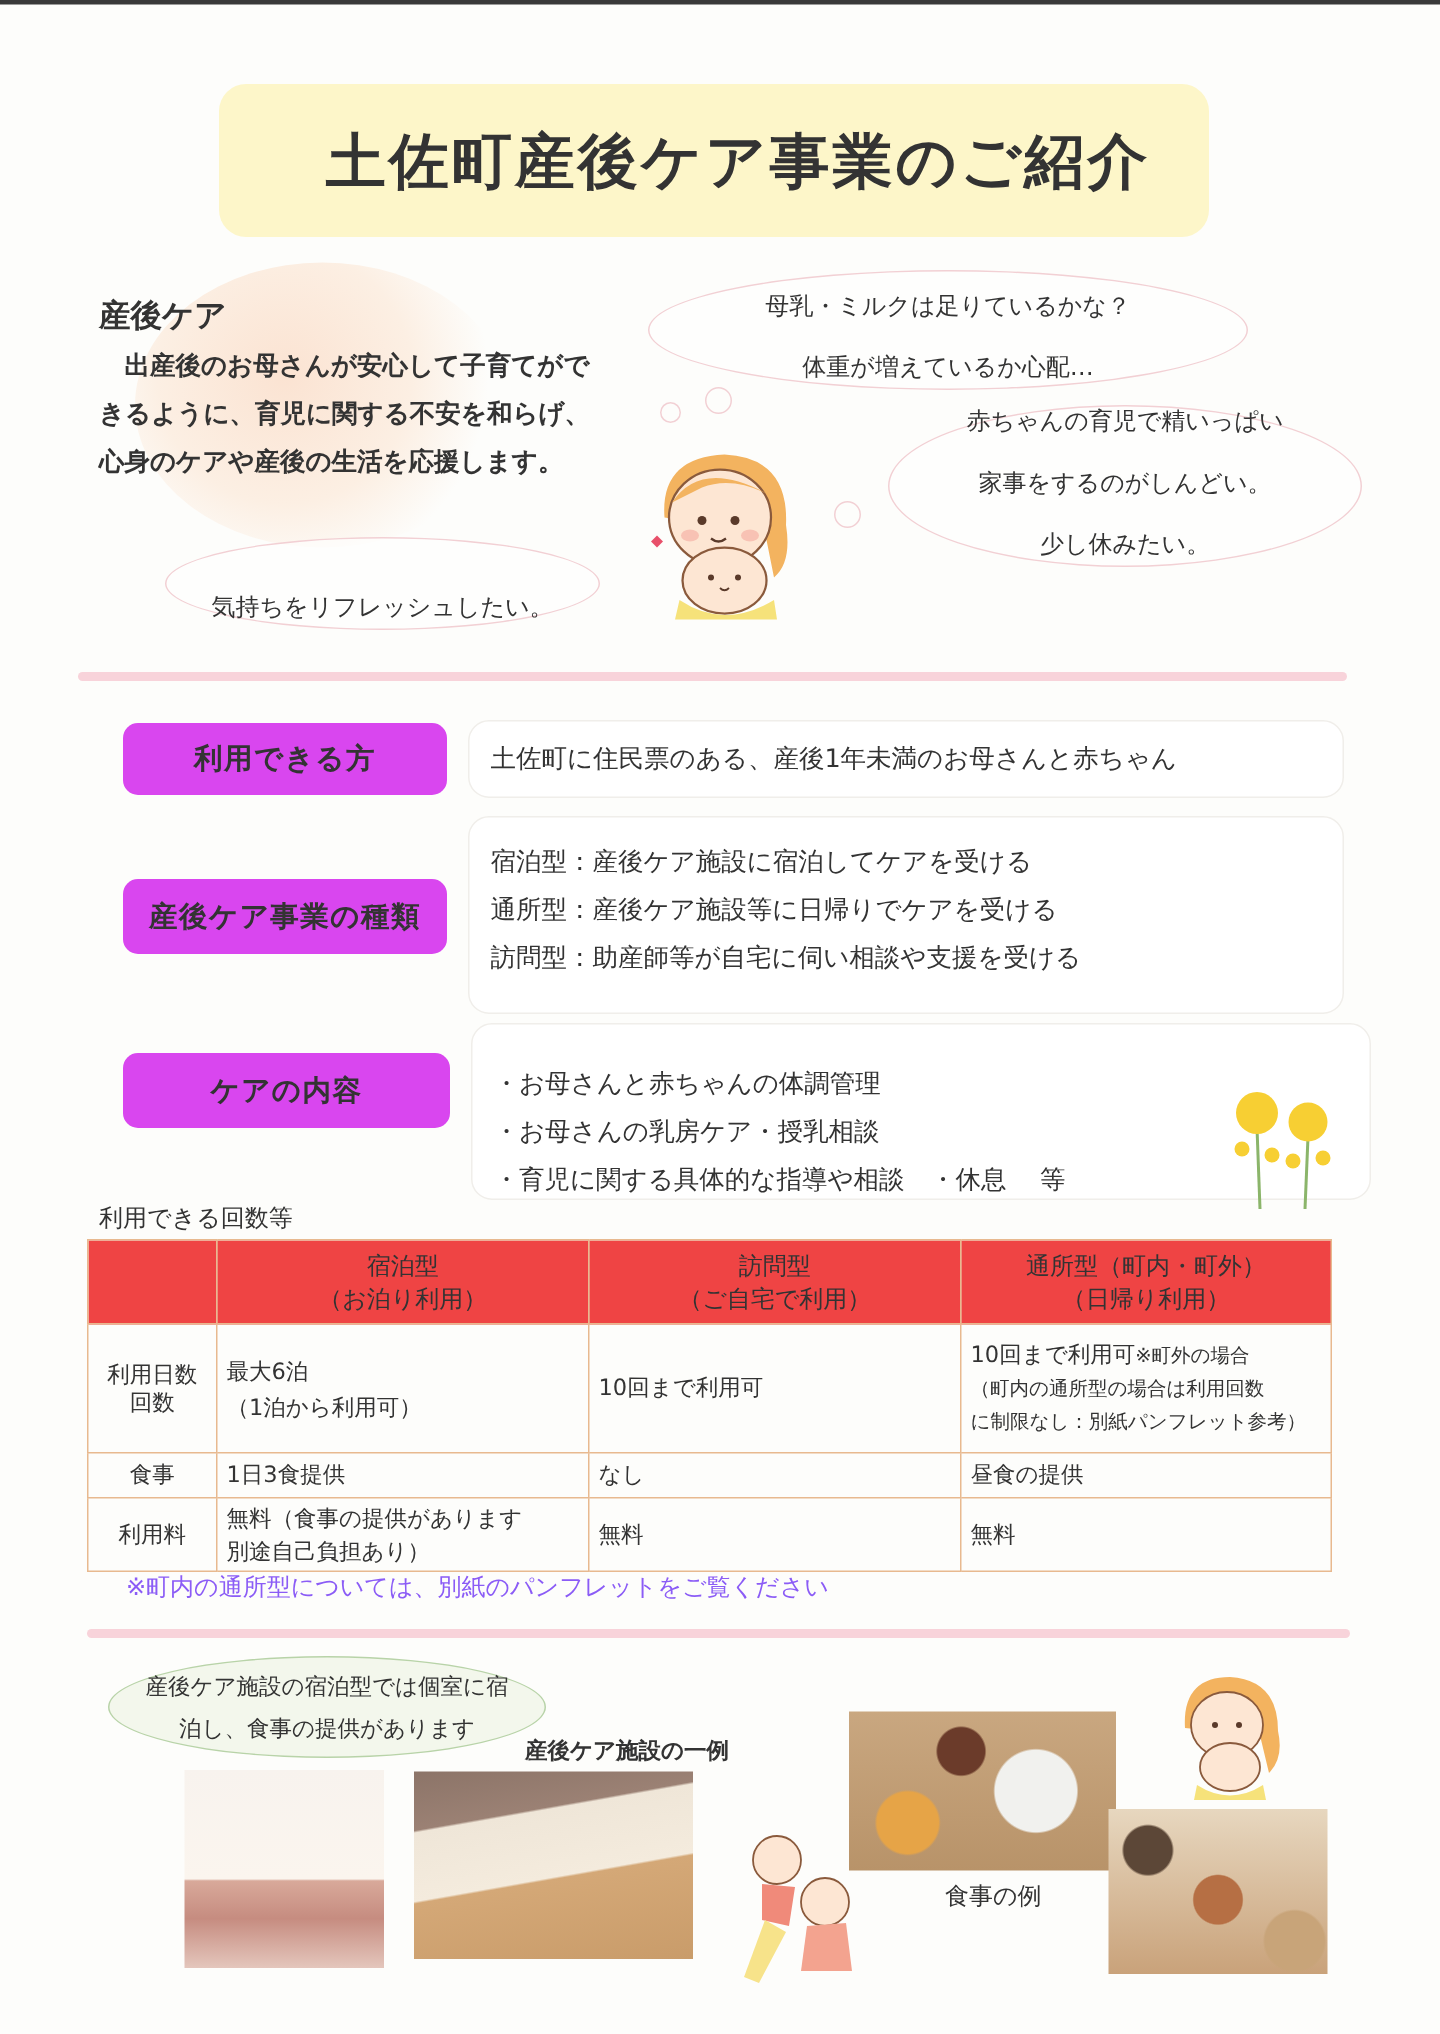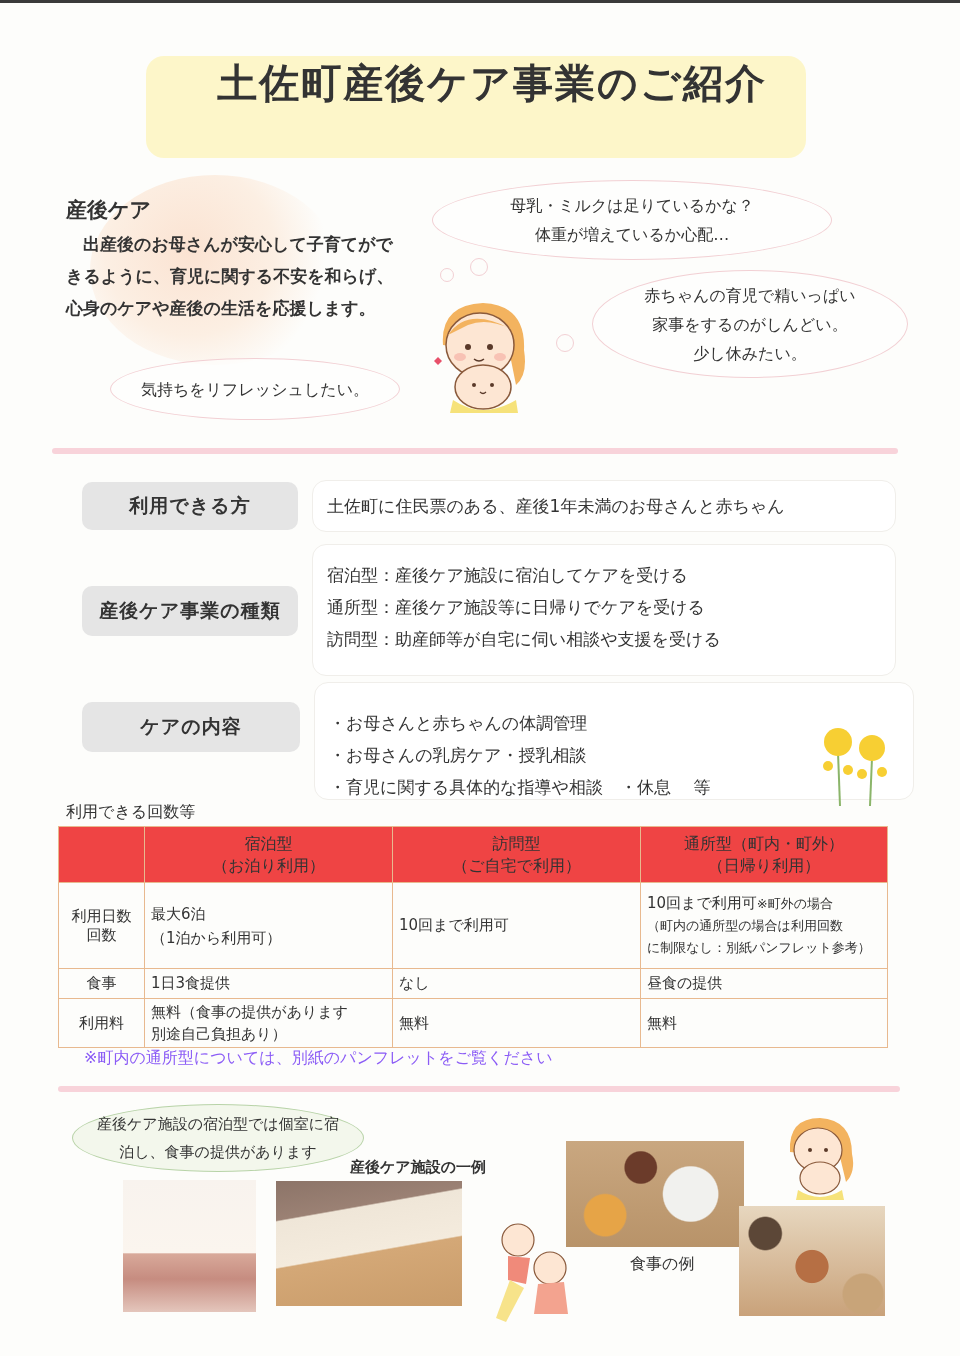--- a/index.html
+++ b/index.html
@@ -7,52 +7,52 @@
     width: 960px; height: 1356px; background: #fdfdfb; position: relative; overflow: hidden;
     font-family: "DejaVu Sans", "Liberation Sans", sans-serif; color: #2b2b2b;
   }
   .topline { position: absolute; left: 0; top: 0; width: 960px; height: 3px; background: #3a3a3a; }
   .abs { position: absolute; }
 
   
   .title-banner {
     left: 146px; top: 56px; width: 660px; height: 102px;
     background: #fdf6c9; border-radius: 18px;
-    display: flex; align-items: flex-start; justify-content: center; padding-left: 32px;
+    display: flex; align-items: center; justify-content: center; padding-left: 32px;
   }
   .title-banner h1 { font-size: 40px; font-weight: bold; letter-spacing: 2px; color: #333; }
 
   
   .flower-bg {
     left: 90px; top: 175px; width: 250px; height: 190px; border-radius: 50%;
     background: radial-gradient(circle at 40% 40%, #fbe3d2 0%, #fcefe3 45%, rgba(255,255,255,0) 72%);
   }
   .intro-heading { left: 66px; top: 196px; font-size: 21px; font-weight: bold; color: #333; }
   .intro-body {
     left: 66px; top: 228px; width: 330px; font-size: 17px; font-weight: bold; line-height: 32px; color: #333;
     text-indent: 1em;
   }
   .cloud {
     border: 1.5px solid #f2d0d4; border-radius: 50%; background: rgba(255,255,255,0.6);
-    display: flex; flex-direction: column; align-items: center; justify-content: center;
-    font-size: 16px; line-height: 29px; color: #333;
+    display: flex; flex-direction: column; align-items: center; justify-content: flex-end;
+    font-size: 16px; line-height: 29px; color: #333; gap: 12px;
   }
   .cloud-refresh { left: 110px; top: 358px; width: 290px; height: 62px; }
   .cloud-milk { left: 432px; top: 180px; width: 400px; height: 80px; }
   .cloud-busy { left: 592px; top: 270px; width: 316px; height: 108px; }
   .bubble { border: 1.5px solid #f2d0d4; border-radius: 50%; }
 
   
   .mom { left: 428px; top: 295px; width: 110px; height: 120px; }
 
   .divider { height: 6px; background: #f8d3da; border-radius: 3px; }
 
   
   .label-box {
-    background: #e5e5e5; border-radius: 10px;
+    background: #d946ef; border-radius: 10px;
     display: flex; align-items: center; justify-content: center;
     font-size: 19px; font-weight: bold; color: #333; letter-spacing: 1px;
   }
   .content-box {
     border: 1px solid #f0eeea; border-radius: 14px; background: #fff;
     font-size: 17px; line-height: 32px; color: #333; padding-left: 14px;
   }
 
   
   .usage-caption { left: 66px; top: 802px; font-size: 16px; color: #333; }

